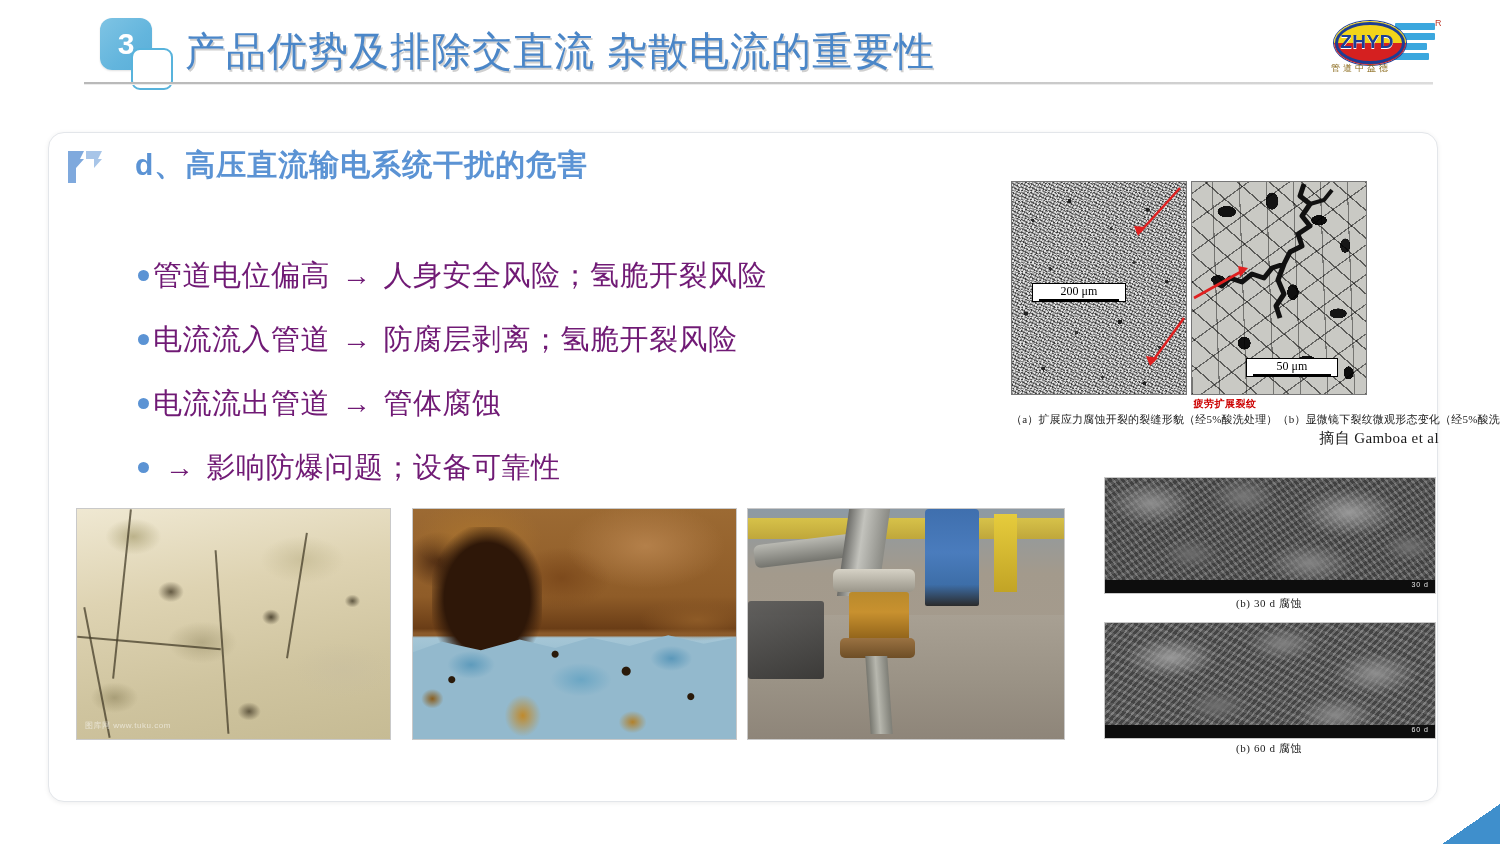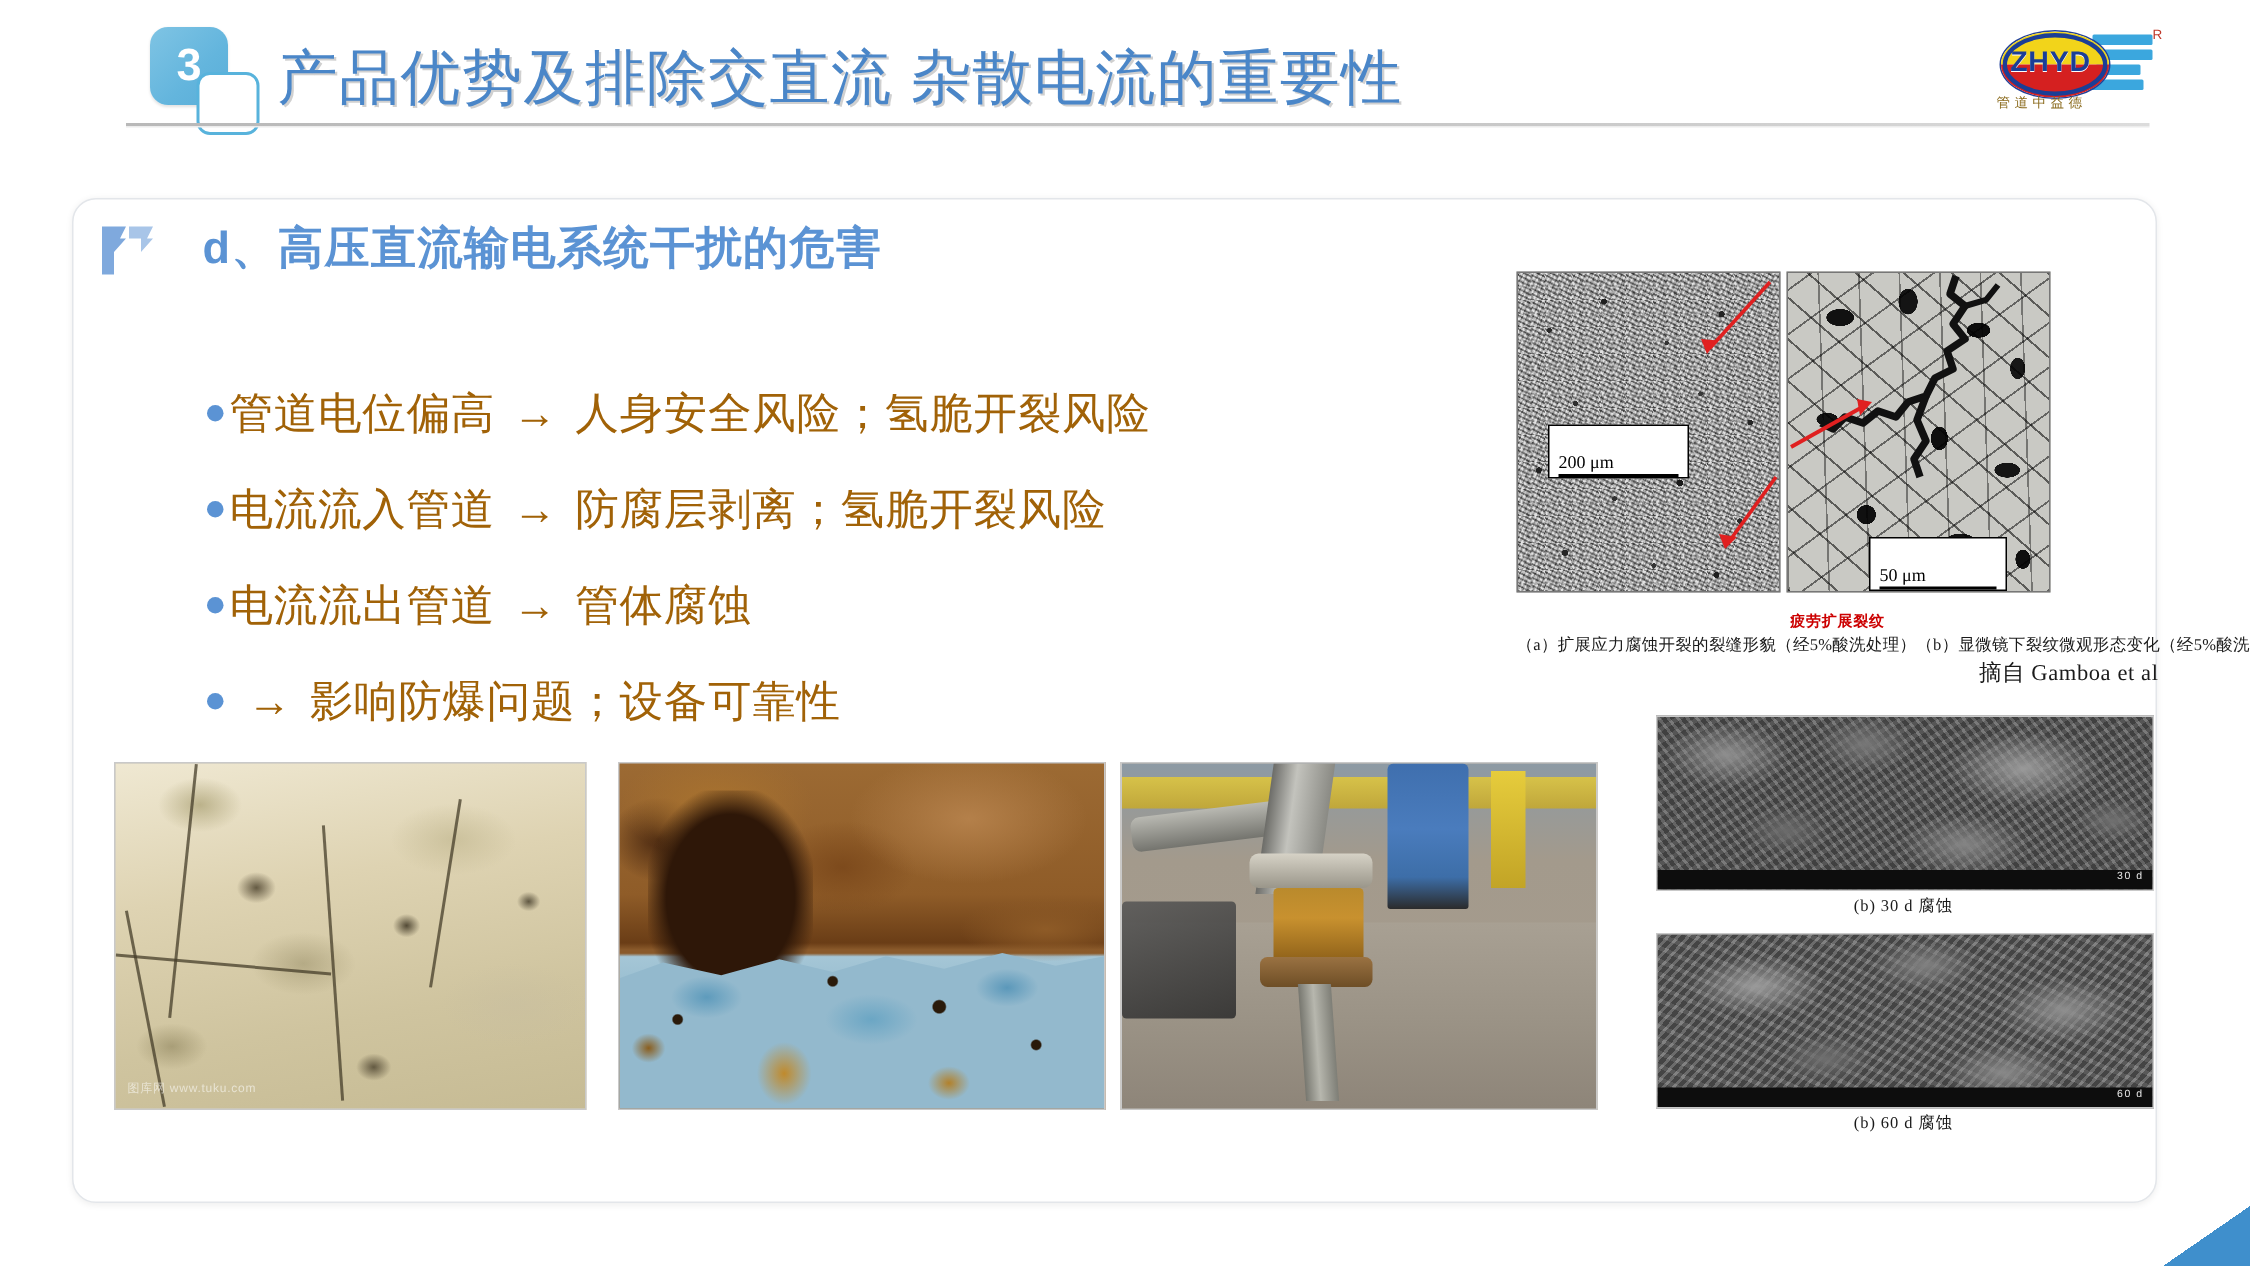--- a/index.html
+++ b/index.html
@@ -87,21 +87,21 @@
   .section-head{
     position:absolute;left:135px;top:145px;
     font-size:30px;font-weight:bold;color:#5b93d4;
     letter-spacing:1px;white-space:nowrap;
   }
 
   
   .bullets{position:absolute;left:138px;top:256px;width:780px;}
   .bullet{
     display:flex;align-items:baseline;margin-bottom:24px;
-    font-size:29px;color:#a16207;white-space:nowrap;letter-spacing:.5px;
+    font-size:29px;color:#701a75;white-space:nowrap;letter-spacing:.5px;
   }
   .bullet .dot{
     width:11px;height:11px;border-radius:50%;background:#5b93d4;
     margin-right:4px;flex:0 0 auto;position:relative;top:-4px;
   }
   .bullet .arrow{margin:0 12px;}
 
   
   .micro-wrap{position:absolute;left:1011px;top:181px;width:428px;}
   .micro-row{display:flex;gap:4px;}
@@ -146,32 +146,32 @@
       radial-gradient(ellipse 12px 7px at 84% 62%,#151515 0 70%,transparent 72%),
       radial-gradient(ellipse 9px 9px at 30% 76%,#101010 0 70%,transparent 72%),
       radial-gradient(ellipse 13px 6px at 66% 84%,#131313 0 70%,transparent 72%),
       radial-gradient(ellipse 7px 9px at 90% 90%,#0e0e0e 0 70%,transparent 72%);
   }
   
   .crack-b{position:absolute;left:0;top:0;width:100%;height:100%;}
 
   .scale-bar{
     position:absolute;background:#ffffff;border:1px solid #000;
-    padding:18px 6px 0 6px;text-align:left;
+    padding:1px 6px 0 6px;text-align:center;
   }
   .scale-bar .lbl{font-size:12px;color:#000;font-family:"Liberation Serif",serif;line-height:13px;}
   .scale-bar .ln{height:2px;background:#000;margin-top:1px;}
   .sb-200{left:20px;top:101px;width:80px;}
   .sb-50{left:54px;top:176px;width:78px;}
 
   .arrow-svg{position:absolute;left:0;top:0;width:100%;height:100%;pointer-events:none;}
 
   .cap-red{
     text-align:center;color:#cc0000;font-size:10px;font-weight:bold;
-    margin-top:12px;font-family:"Liberation Serif",serif;letter-spacing:.5px;
+    margin-top:2px;font-family:"Liberation Serif",serif;letter-spacing:.5px;
   }
   .cap-main{
     text-align:center;color:#1a1a1a;font-size:11px;margin-top:1px;
     font-family:"Liberation Serif",serif;white-space:nowrap;letter-spacing:.2px;
   }
   .cap-src{
     text-align:right;color:#1a1a1a;font-size:15px;margin-top:2px;
     font-family:"Liberation Serif",serif;letter-spacing:.4px;
   }
 

